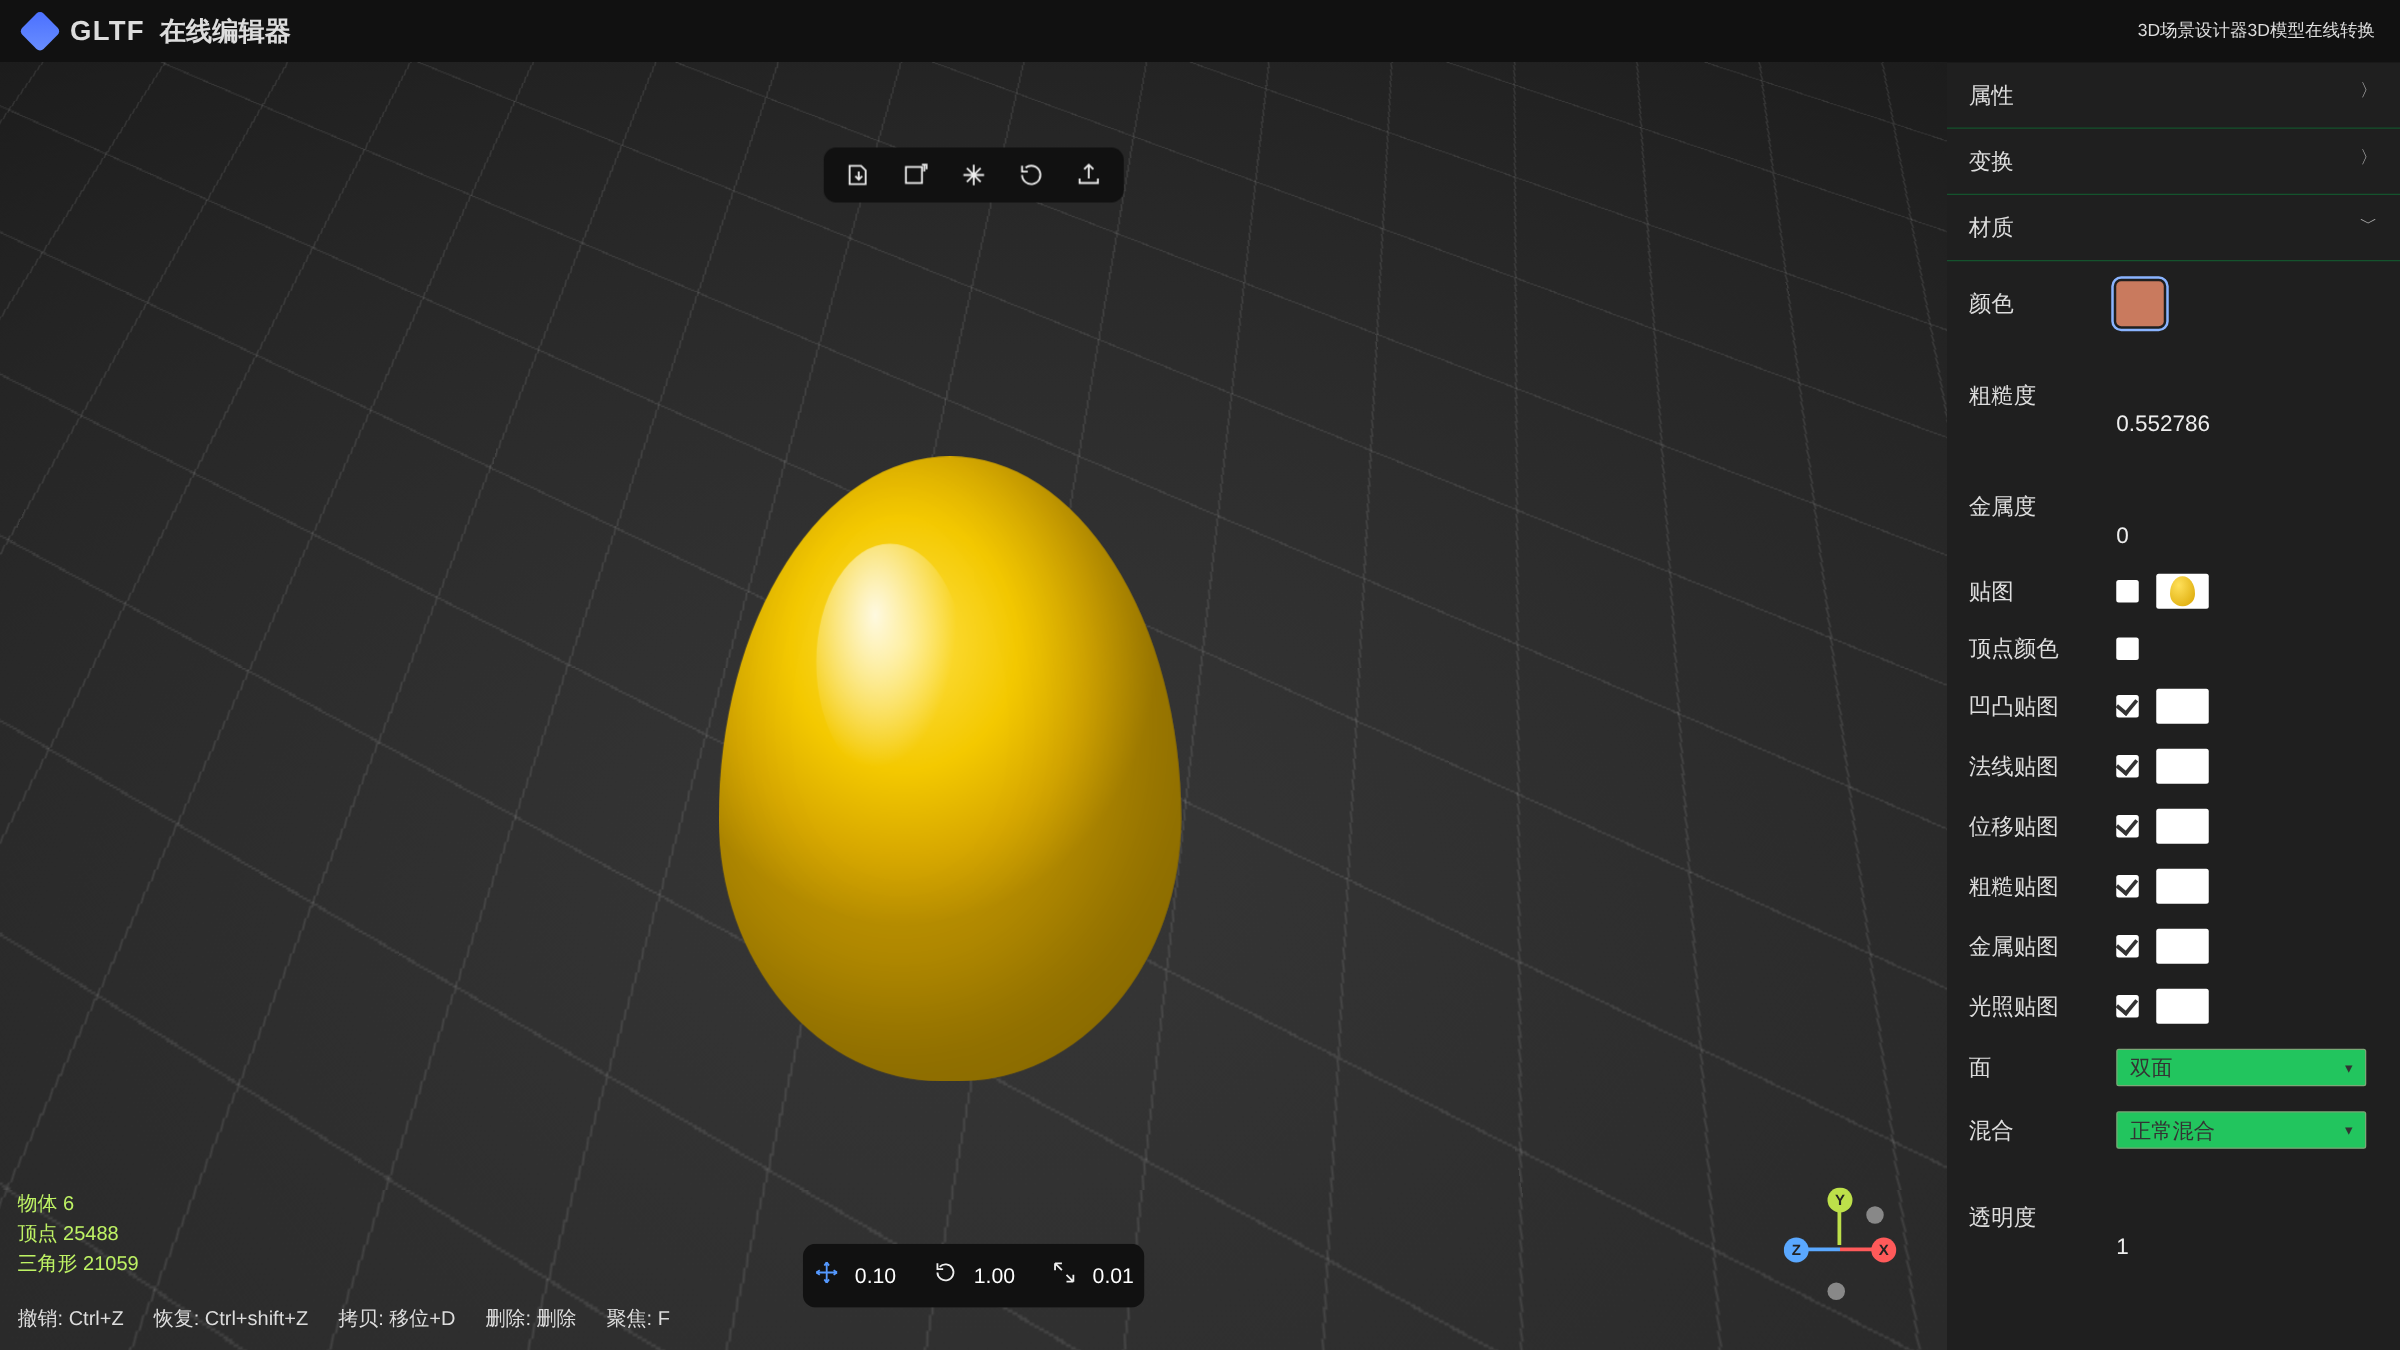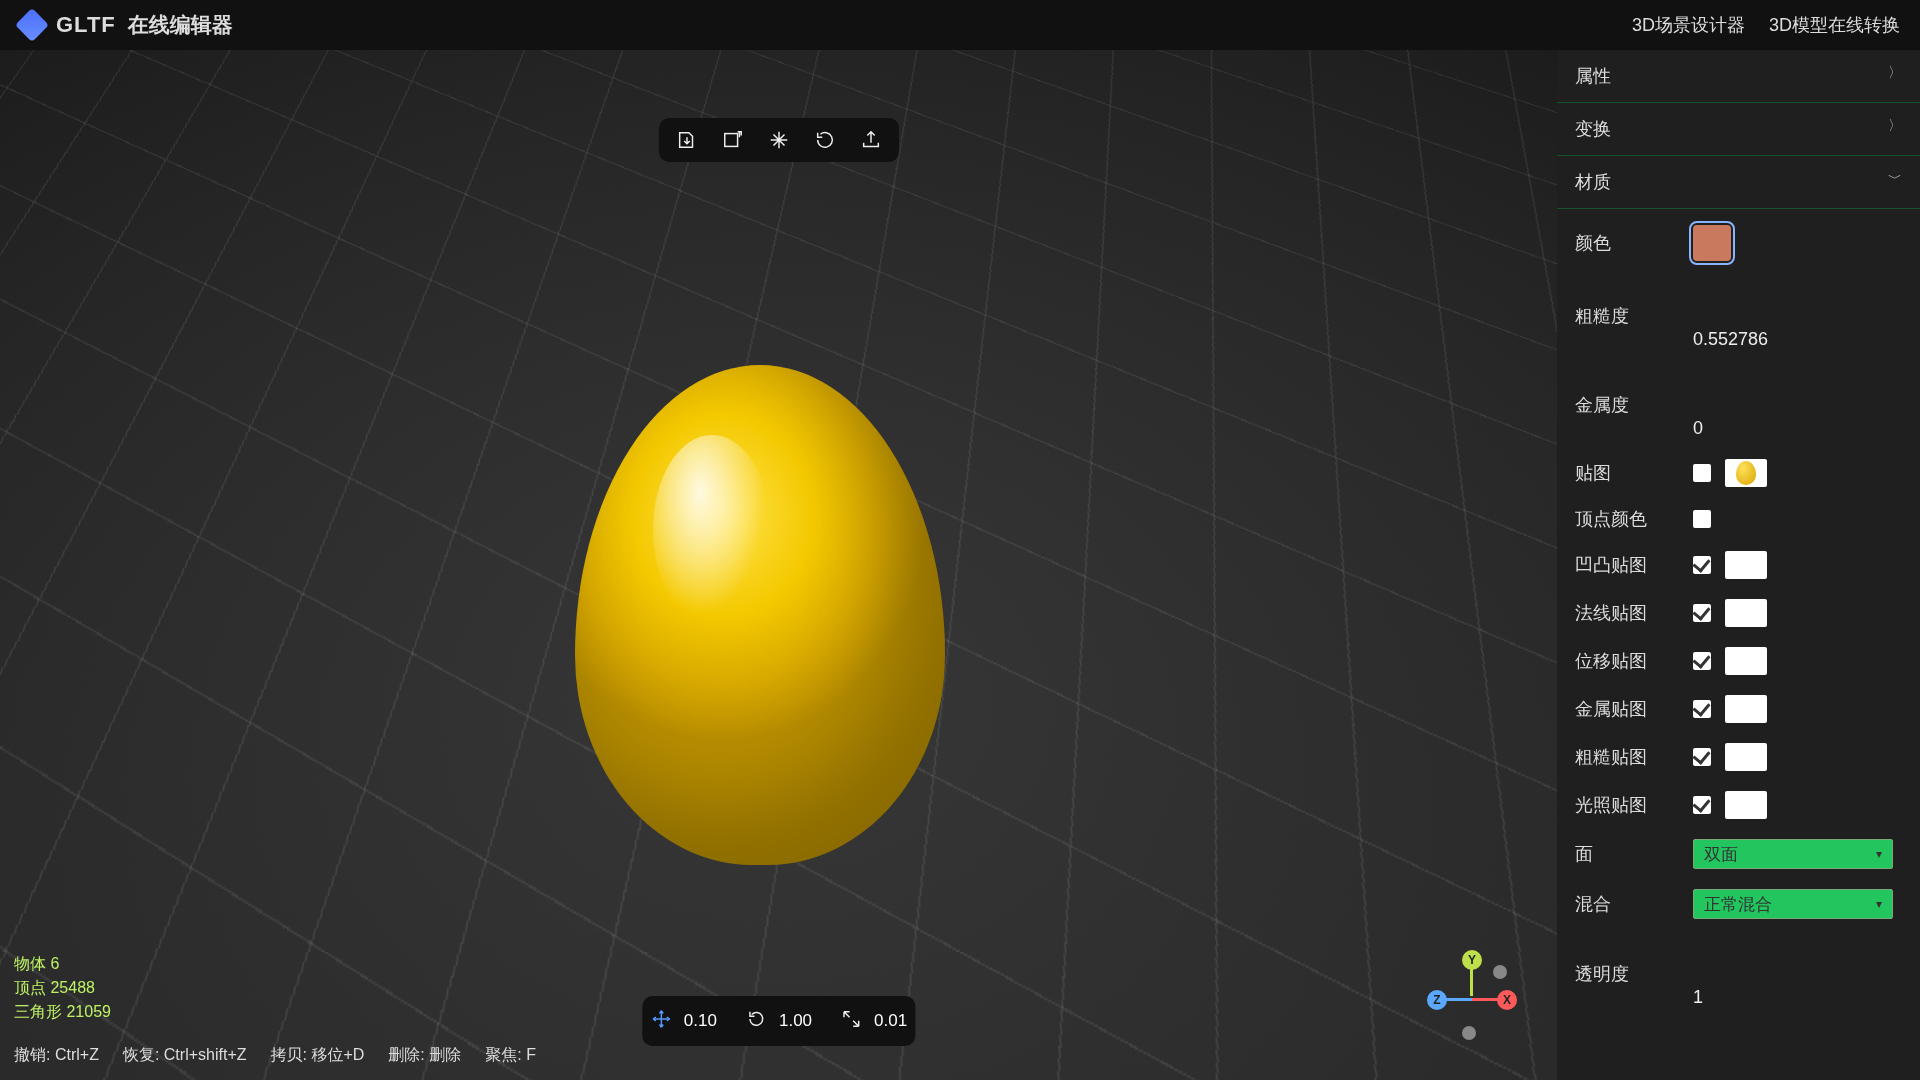--- a/index.html
+++ b/index.html
@@ -4,21 +4,21 @@
 <style>
 * { margin:0; padding:0; box-sizing:border-box; }
 body { width:1920px; height:1080px; overflow:hidden; background:#1a1a1a; font-family:"Microsoft YaHei",Arial,sans-serif; color:#ddd; position:relative; }
 
 
 .header { position:absolute; top:0; left:0; right:0; height:50px; background:#111; display:flex; align-items:center; padding:0 20px; justify-content:space-between; }
 .logo-group { display:flex; align-items:center; gap:12px; }
 .logo-icon { width:24px; height:24px; background:linear-gradient(135deg,#4a6fff,#6a8fff); transform:rotate(45deg); border-radius:4px; }
 .logo-text { font-weight:bold; font-size:22px; letter-spacing:1px; }
 .logo-sub { font-size:21px; font-weight:bold; }
-.header-nav { display:flex; gap:24px; font-size:18px; }
+.header-nav { display:flex; font-size:14px; }
 .header-nav span { cursor:pointer; }
 
 
 .viewport { position:absolute; top:50px; left:0; bottom:0; width:1557px; background:#2b2b2b; overflow:hidden; }
 .grid-floor { position:absolute; inset:0; background:
   repeating-linear-gradient(100deg, transparent 0 80px, rgba(200,200,200,0.13) 80px 81px),
   repeating-linear-gradient(28deg,  transparent 0 80px, rgba(200,200,200,0.13) 80px 81px),
   radial-gradient(ellipse at 50% 60%, #373737 0%, #252525 60%, #181818 100%);
   transform:perspective(900px) rotateX(22deg) scale(1.6);
   transform-origin:50% 55%;
@@ -222,26 +222,26 @@
       <span class="lbl">法线贴图</span>
       <span class="chk checked"></span>
       <span class="thumb"></span>
     </div>
     <div class="row">
       <span class="lbl">位移贴图</span>
       <span class="chk checked"></span>
       <span class="thumb"></span>
     </div>
     <div class="row">
+      <span class="lbl">粗糙贴图</span>
+      <span class="chk checked"></span>
+      <span class="thumb"></span>
+    </div>
+    <div class="row">
       <span class="lbl">金属贴图</span>
-      <span class="chk checked"></span>
-      <span class="thumb"></span>
-    </div>
-    <div class="row">
-      <span class="lbl">粗糙贴图</span>
       <span class="chk checked"></span>
       <span class="thumb"></span>
     </div>
     <div class="row">
       <span class="lbl">光照贴图</span>
       <span class="chk checked"></span>
       <span class="thumb"></span>
     </div>
     <div class="row">
       <span class="lbl">面</span>

